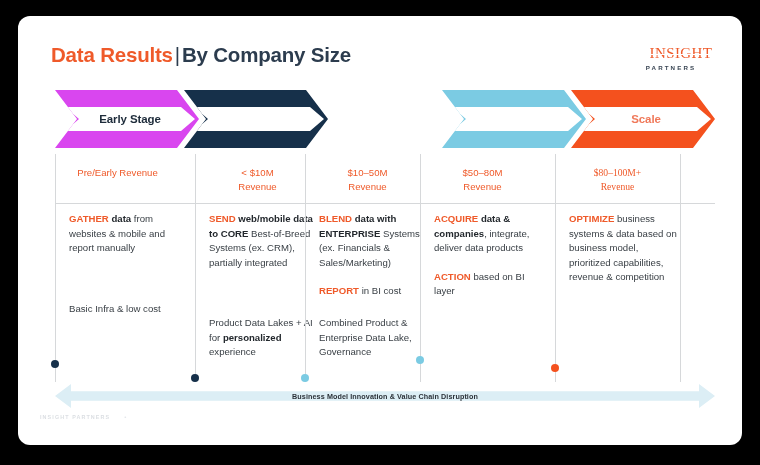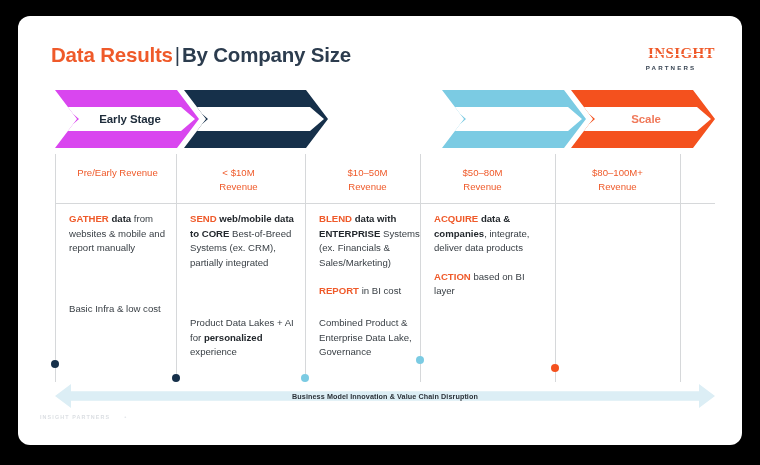--- a/index.html
+++ b/index.html
@@ -45,21 +45,21 @@
     position: absolute;
     right: 28px; top: 28px;
     text-align: center;
     width: 86px;
   }
   #logo .brand {
     position: relative;
     display: inline-block;
     color: #ef5a2a;
     font-size: 15px;
-    font-weight: 700;
+    font-weight: 400;
     letter-spacing: 0.4px;
     font-family: "Liberation Serif", serif;
     margin-left: 20px;
   }
   #logo .brand::after {
     content: "";
     position: absolute;
     left: -1px; right: -1px;
     top: 52%;
     height: 1.6px;
@@ -248,21 +248,21 @@
 
     <div id="cols">
       <div class="hline"></div>
     <div class="col" style="left: 0px;">
           <div class="vline"></div>
           <div class="rev" style="white-space: pre-line; text-align: center;">Pre/Early Revenue</div>
           <div class="body"><span class="o">GATHER</span><b> data</b><span> from websites &amp; mobile and report manually</span></div>
           <div class="foot" style="top: 148px;"><span>Basic Infra &amp; low cost</span></div>
           <div class="dot" style="background: rgb(22, 48, 74); top: 206px;"></div>
         </div>
-        <div class="col" style="left: 121px;">
+        <div class="col" style="left: 140px;">
           <div class="vline"></div>
           <div class="rev" style="white-space: pre-line;">&lt; $10M
 Revenue</div>
           <div class="body"><span class="o">SEND</span><b> web/mobile data to CORE</b><span> Best-of-Breed Systems (ex. CRM), partially integrated</span></div>
           <div class="foot" style="top: 162px;"><span>Product Data Lakes + AI for </span><b>personalized</b><span> experience</span></div>
           <div class="dot" style="background: rgb(22, 48, 74); top: 220px;"></div>
         </div>
         <div class="col" style="left: 250px;">
           <div class="vline"></div>
           <div class="rev" style="white-space: pre-line;">$10–50M
@@ -273,22 +273,23 @@
         </div>
         <div class="col" style="left: 365px;">
           <div class="vline"></div>
           <div class="rev" style="white-space: pre-line;">$50–80M
 Revenue</div>
           <div class="body"><span class="o">ACQUIRE</span><b> data &amp; companies</b><span>, integrate, deliver data products</span><span class="gap"></span><span class="o">ACTION</span><span> based on BI layer</span></div>
           <div class="dot" style="background: rgb(123, 203, 227); top: 202px;"></div>
         </div>
         <div class="col" style="left: 500px;">
           <div class="vline"></div>
-          <div class="rev" style="white-space: pre-line;">$80–100M+
+          <div class="rev" style="white-space: pre-line; font-family: Liberation Serif, serif;">$80–100M+
 Revenue</div>
+          <div class="body"><span class="o">OPTIMIZE</span><span> business systems &amp; data based on business model, prioritized capabilities, revenue &amp; competition</span></div>
           <div class="dot" style="background: rgb(244, 81, 30); top: 210px;"></div>
         </div>
         <div class="vline" style="left: 625px;"></div>
       </div>
 
     <div id="botwrap">
       <div id="botarrow"></div>
       <div id="botlabel">Business Model Innovation &amp; Value Chain Disruption</div>
     </div>
 

